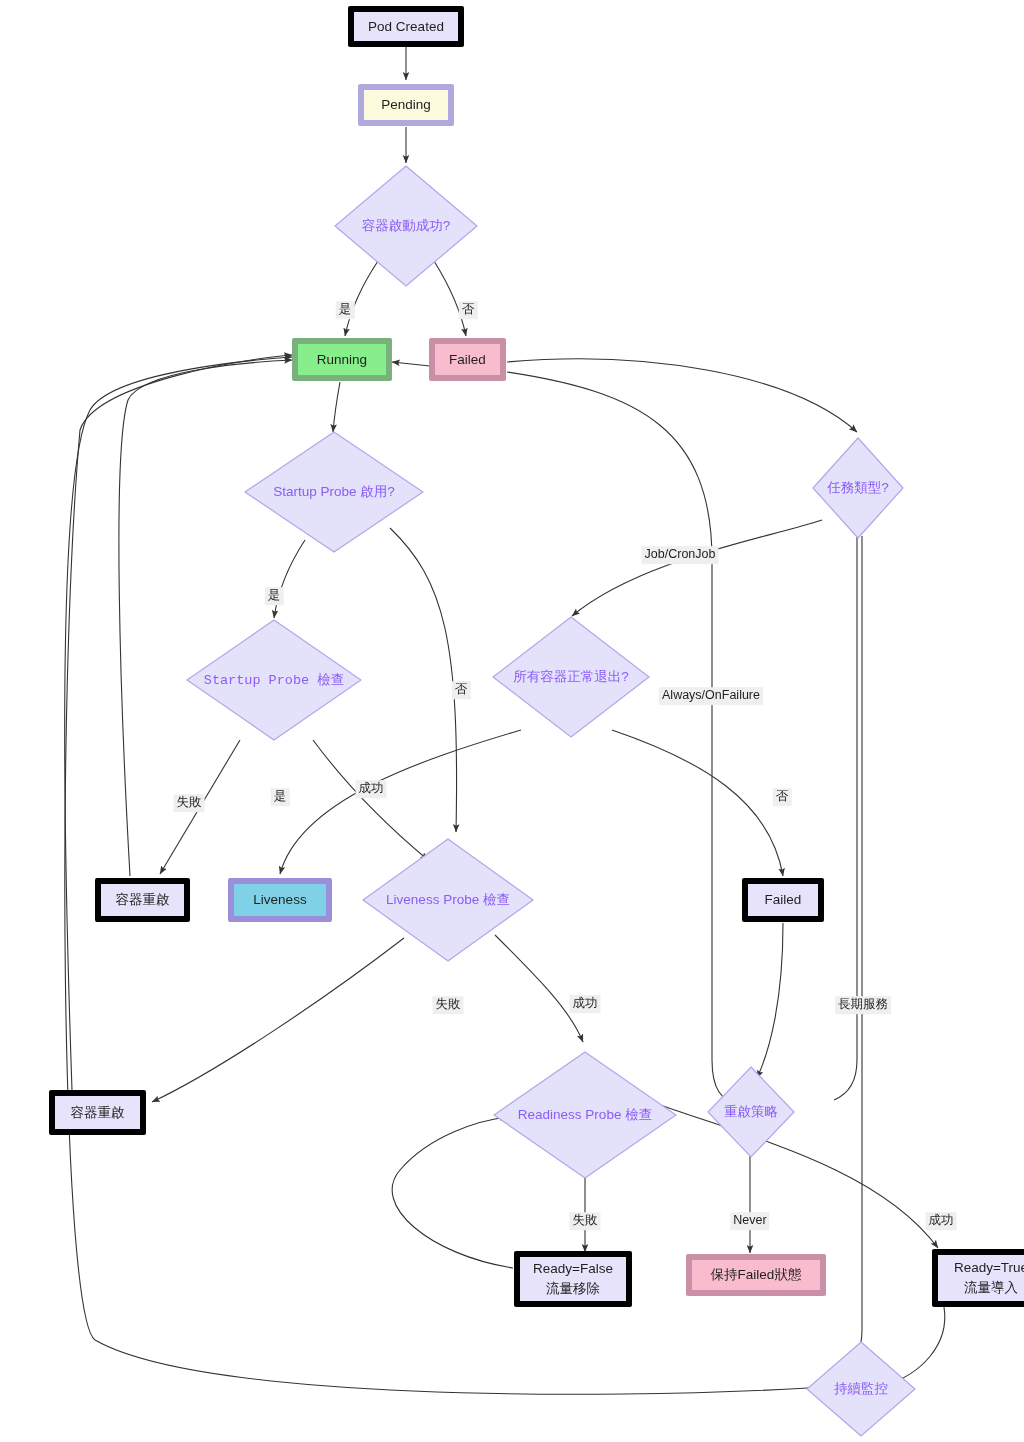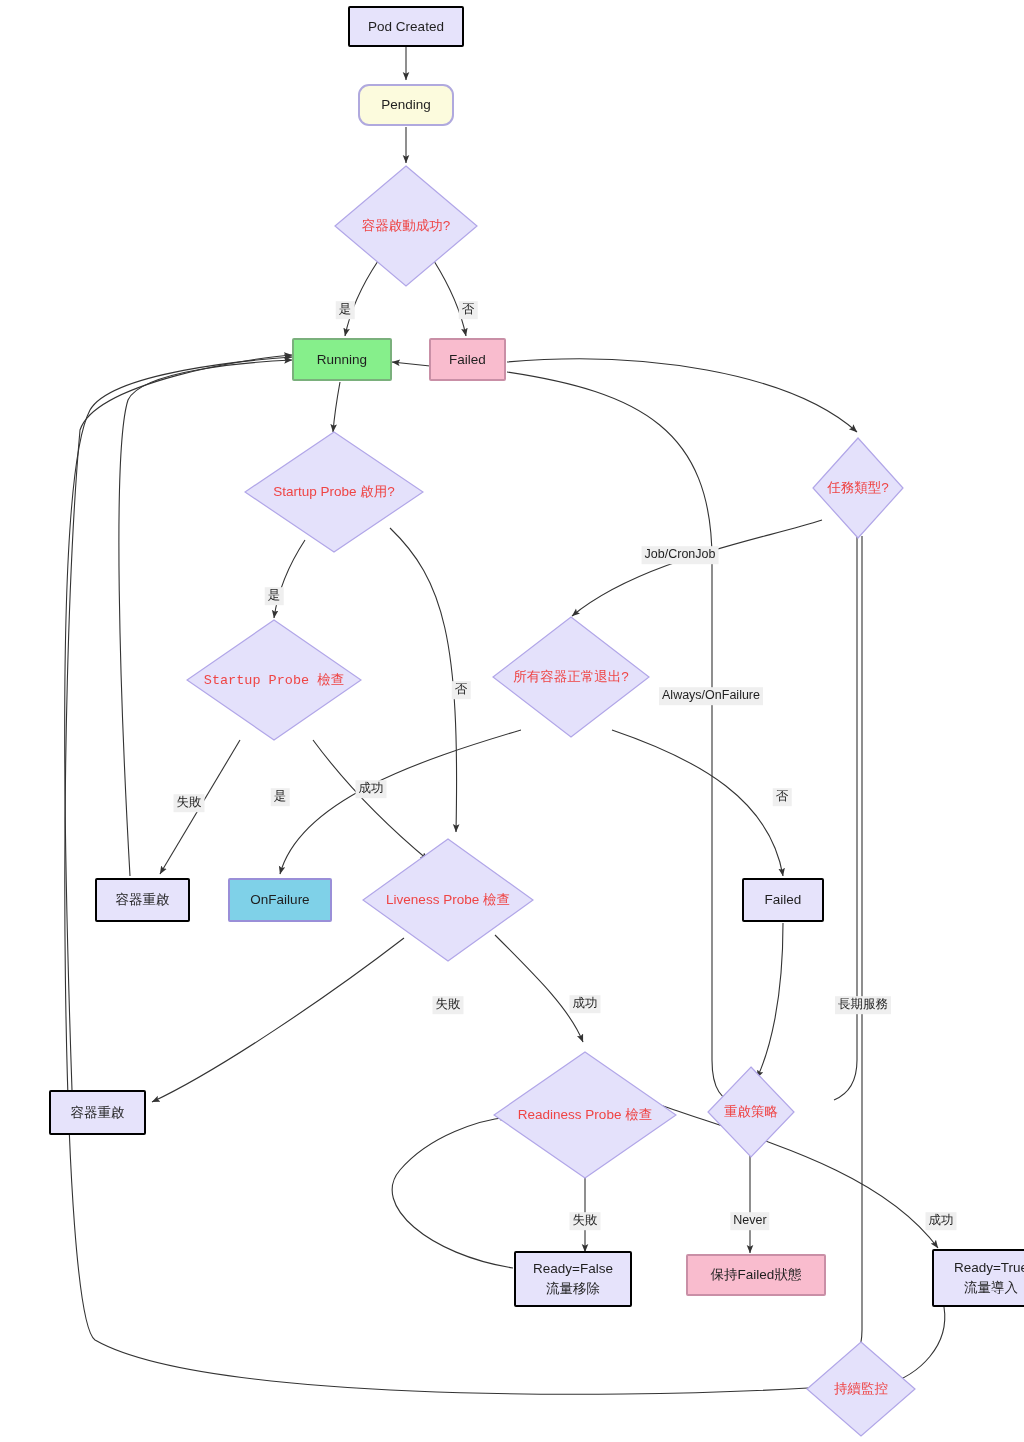--- a/index.html
+++ b/index.html
@@ -36,25 +36,25 @@
     display: flex;
     align-items: center;
     justify-content: center;
     text-align: center;
     font-size: 13.5px;
     color: #1f1f1f;
     line-height: 1.45;
     white-space: pre-line;
   }
   .node.rect {
-    border: 2px solid #000000;
+    border: 6px solid #000000;
     border-radius: 2px;
     background: #e6e3fb;
   }
-  .node.rect.yellow { background: #fcfbdd; border-color: #b0a9de; border-radius: 11px; }
+  .node.rect.yellow { background: #fcfbdd; border-color: #b0a9de; }
   .node.rect.green  { background: #86ef8b; border-color: #7ab07c; }
   .node.rect.pink   { background: #f9bcce; border-color: #c98fa6; }
   .node.rect.cyan   { background: #7fd1e8; border-color: #9a8fd8; }
 
   .diamond-wrap {
     position: absolute;
   }
   .diamond-shape {
     position: absolute;
     left: 0; top: 0;
@@ -66,21 +66,21 @@
     stroke-width: 1.2;
   }
   .diamond-label {
     position: absolute;
     left: 0; top: 0;
     width: 100%; height: 100%;
     display: flex;
     align-items: center;
     justify-content: center;
     font-size: 13.5px;
-    color: #ef4444;
+    color: #8b5cf6;
     white-space: nowrap;
   }
   .edge-label {
     position: absolute;
     font-size: 12.5px;
     color: #1f1f1f;
     background: #efefef;
     padding: 1px 3px;
     white-space: nowrap;
     transform: translate(-50%, -50%);
@@ -194,21 +194,21 @@
 
   <div class="diamond-wrap" style="left:492px;top:616px;width:158px;height:122px;">
     <svg class="diamond-shape" viewBox="0 0 158 122" preserveAspectRatio="none">
       <polygon points="79,1 157,61 79,121 1,61"></polygon>
     </svg>
     <div class="diamond-label">所有容器正常退出?</div>
   </div>
 
   <div class="node rect" style="left:95px;top:878px;width:95px;height:44px;">容器重啟</div>
 
-  <div class="node rect cyan" style="left:228px;top:878px;width:104px;height:44px;">OnFailure</div>
+  <div class="node rect cyan" style="left:228px;top:878px;width:104px;height:44px;">Liveness</div>
 
   <div class="diamond-wrap" style="left:362px;top:838px;width:172px;height:124px;">
     <svg class="diamond-shape" viewBox="0 0 172 124" preserveAspectRatio="none">
       <polygon points="86,1 171,62 86,123 1,62"></polygon>
     </svg>
     <div class="diamond-label">Liveness Probe 檢查</div>
   </div>
 
   <div class="node rect" style="left:742px;top:878px;width:82px;height:44px;">Failed</div>
 

